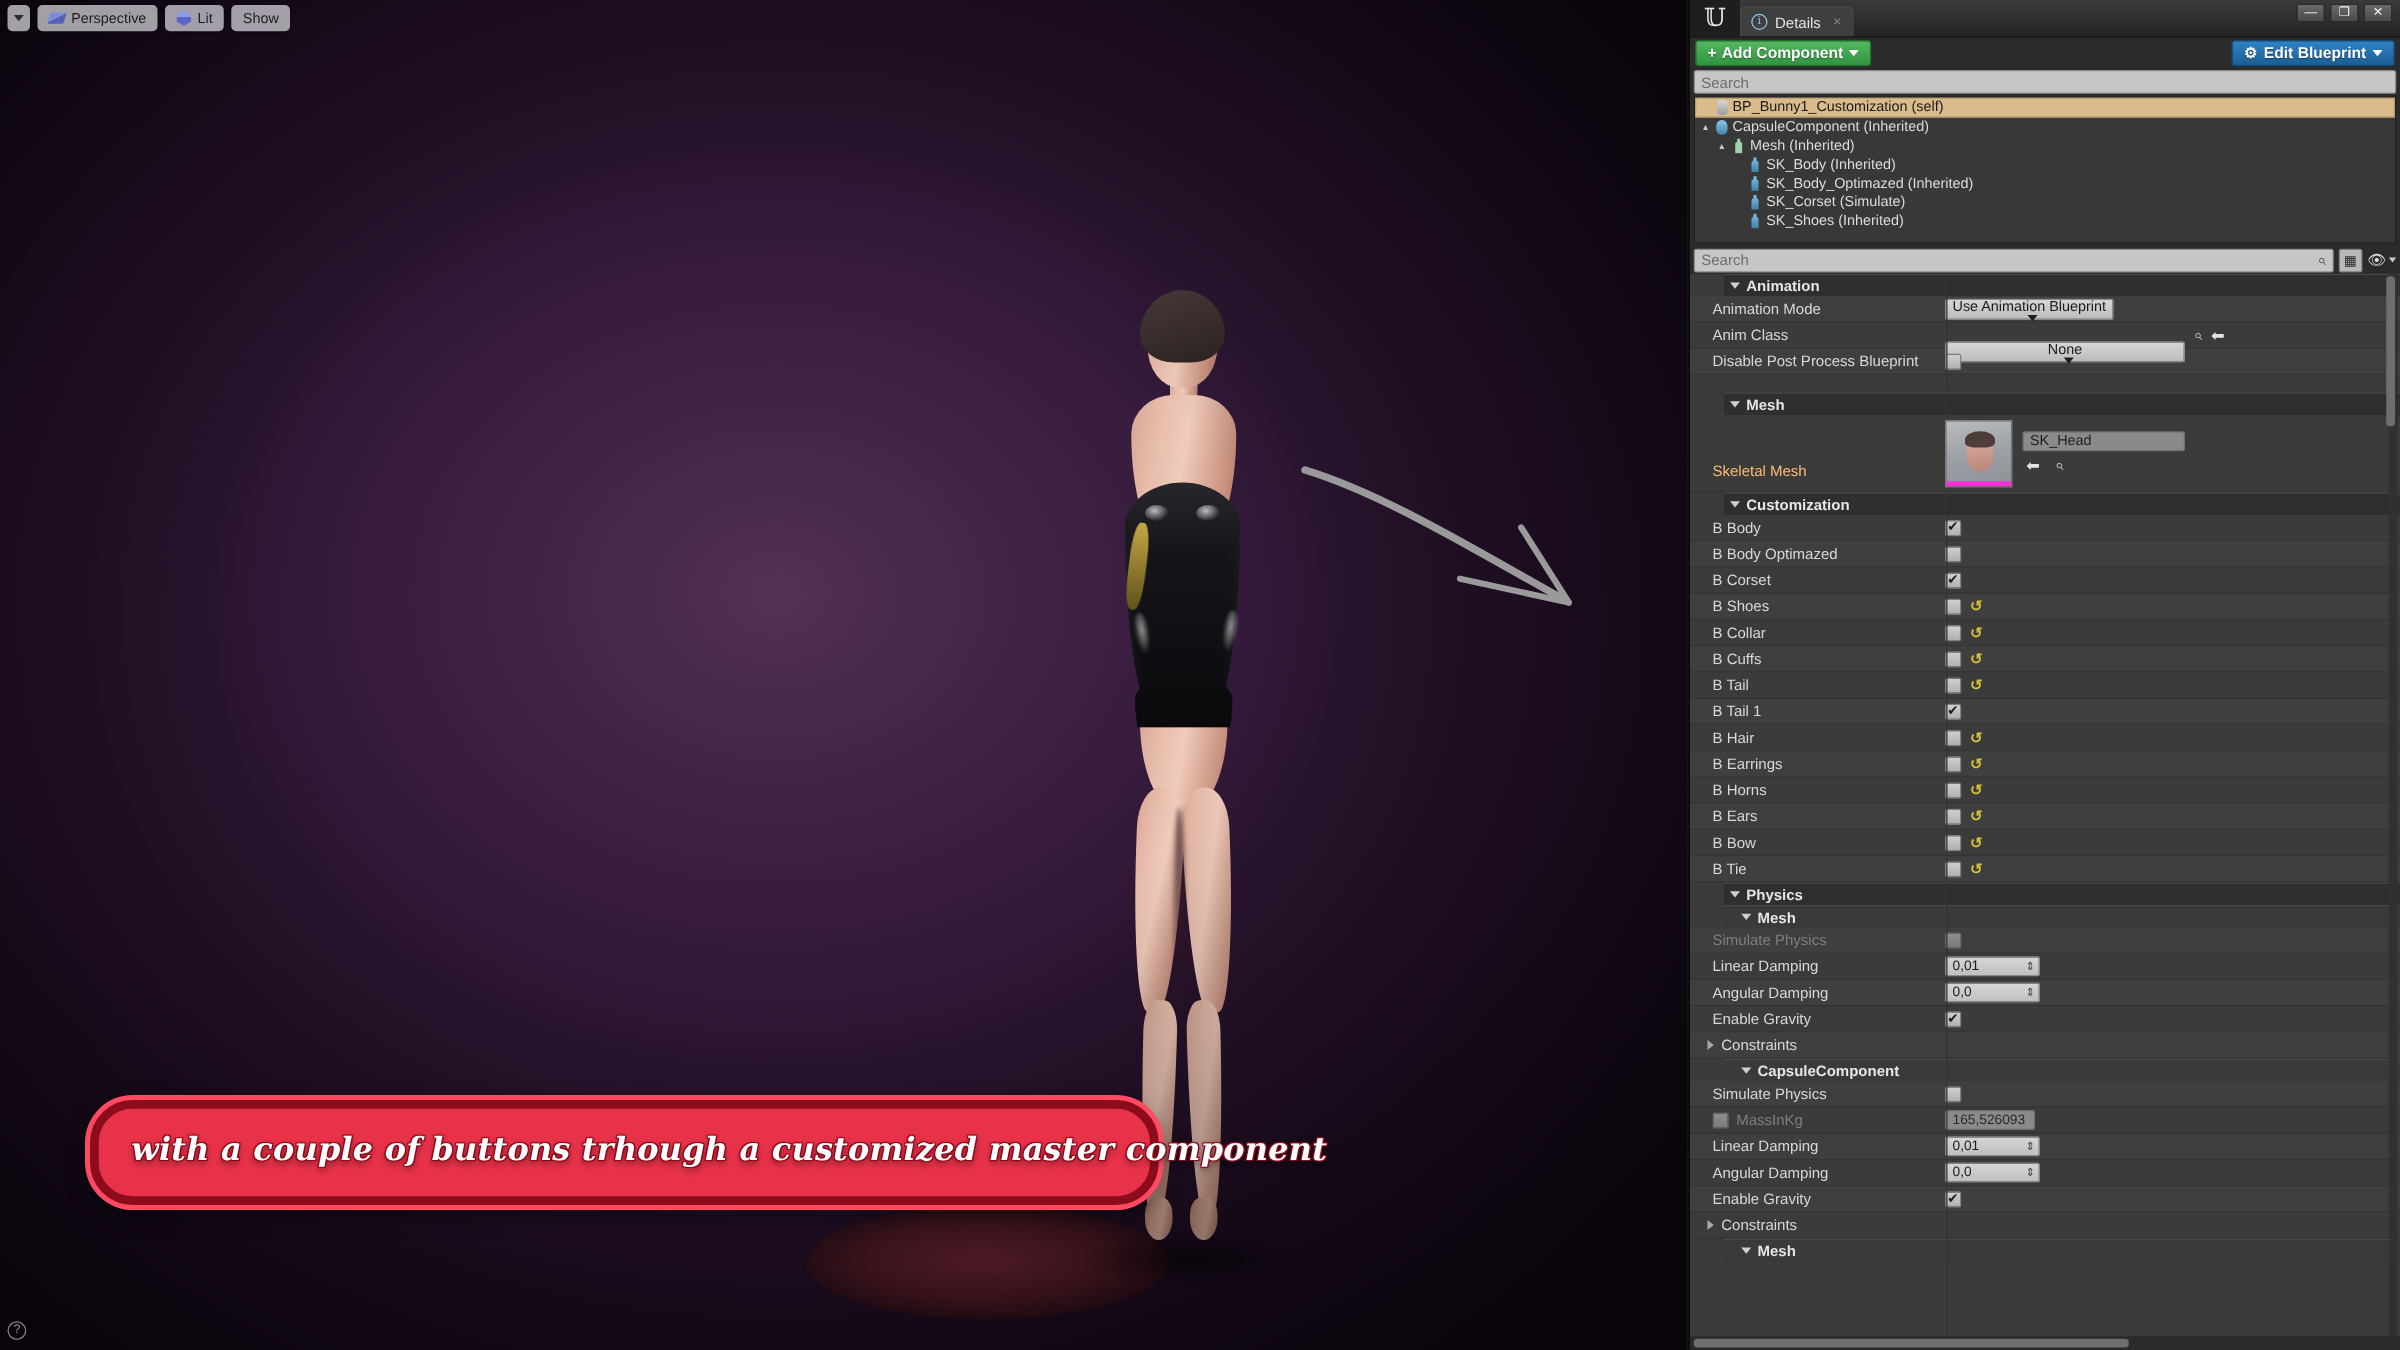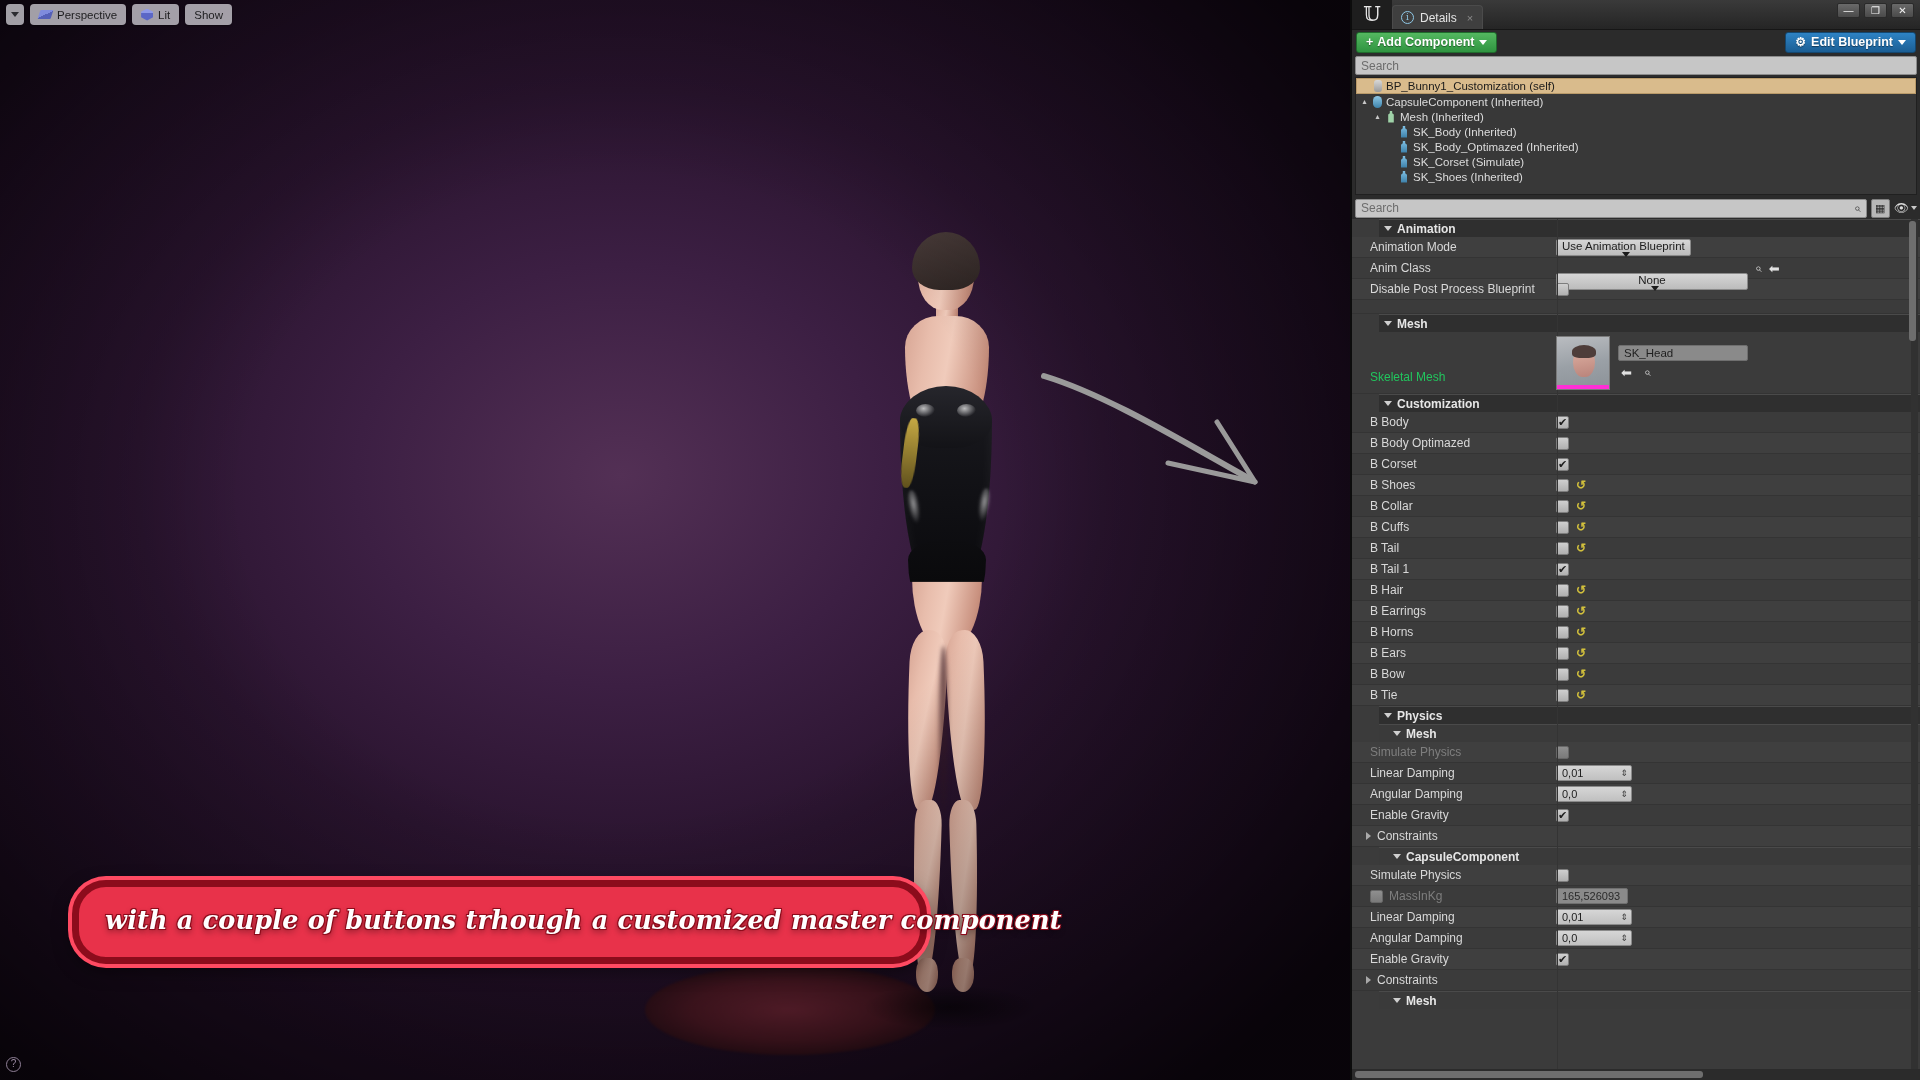--- a/index.html
+++ b/index.html
@@ -403,21 +403,21 @@
     display: flex; align-items: center; padding-left: 5px;
   }
   .arrow-back { color: #e2e2e2; font-size: 13px; }
   .mag-dk { color: #d8d8d8; font-size: 12px; transform: scaleX(-1); }
 
   
   #meshrow {
     display: flex; align-items: center; min-height: 62px;
     border-bottom: 1px solid #343434; background: #3b3b3b;
   }
-  #meshrow .plabel { width: 200px; padding-left: 18px; font-size: 12px; color: #22c55e; margin-top: 28px; }
+  #meshrow .plabel { width: 200px; padding-left: 18px; font-size: 12px; color: #fdba74; margin-top: 28px; }
   #thumb {
     width: 54px; height: 54px; margin-left: 4px;
     border: 1px solid #7a7a7a;
     background: linear-gradient(170deg,#b9bcc0 0%, #9aa0a6 52%, #8c9298 100%);
     position: relative; overflow: hidden;
   }
   #thumb-face {
     position: absolute; left: 16px; top: 10px; width: 22px; height: 30px;
     border-radius: 48% 48% 44% 44%/ 52% 52% 48% 48%;
     background: linear-gradient(170deg,#e0b2a4,#b9837a);

